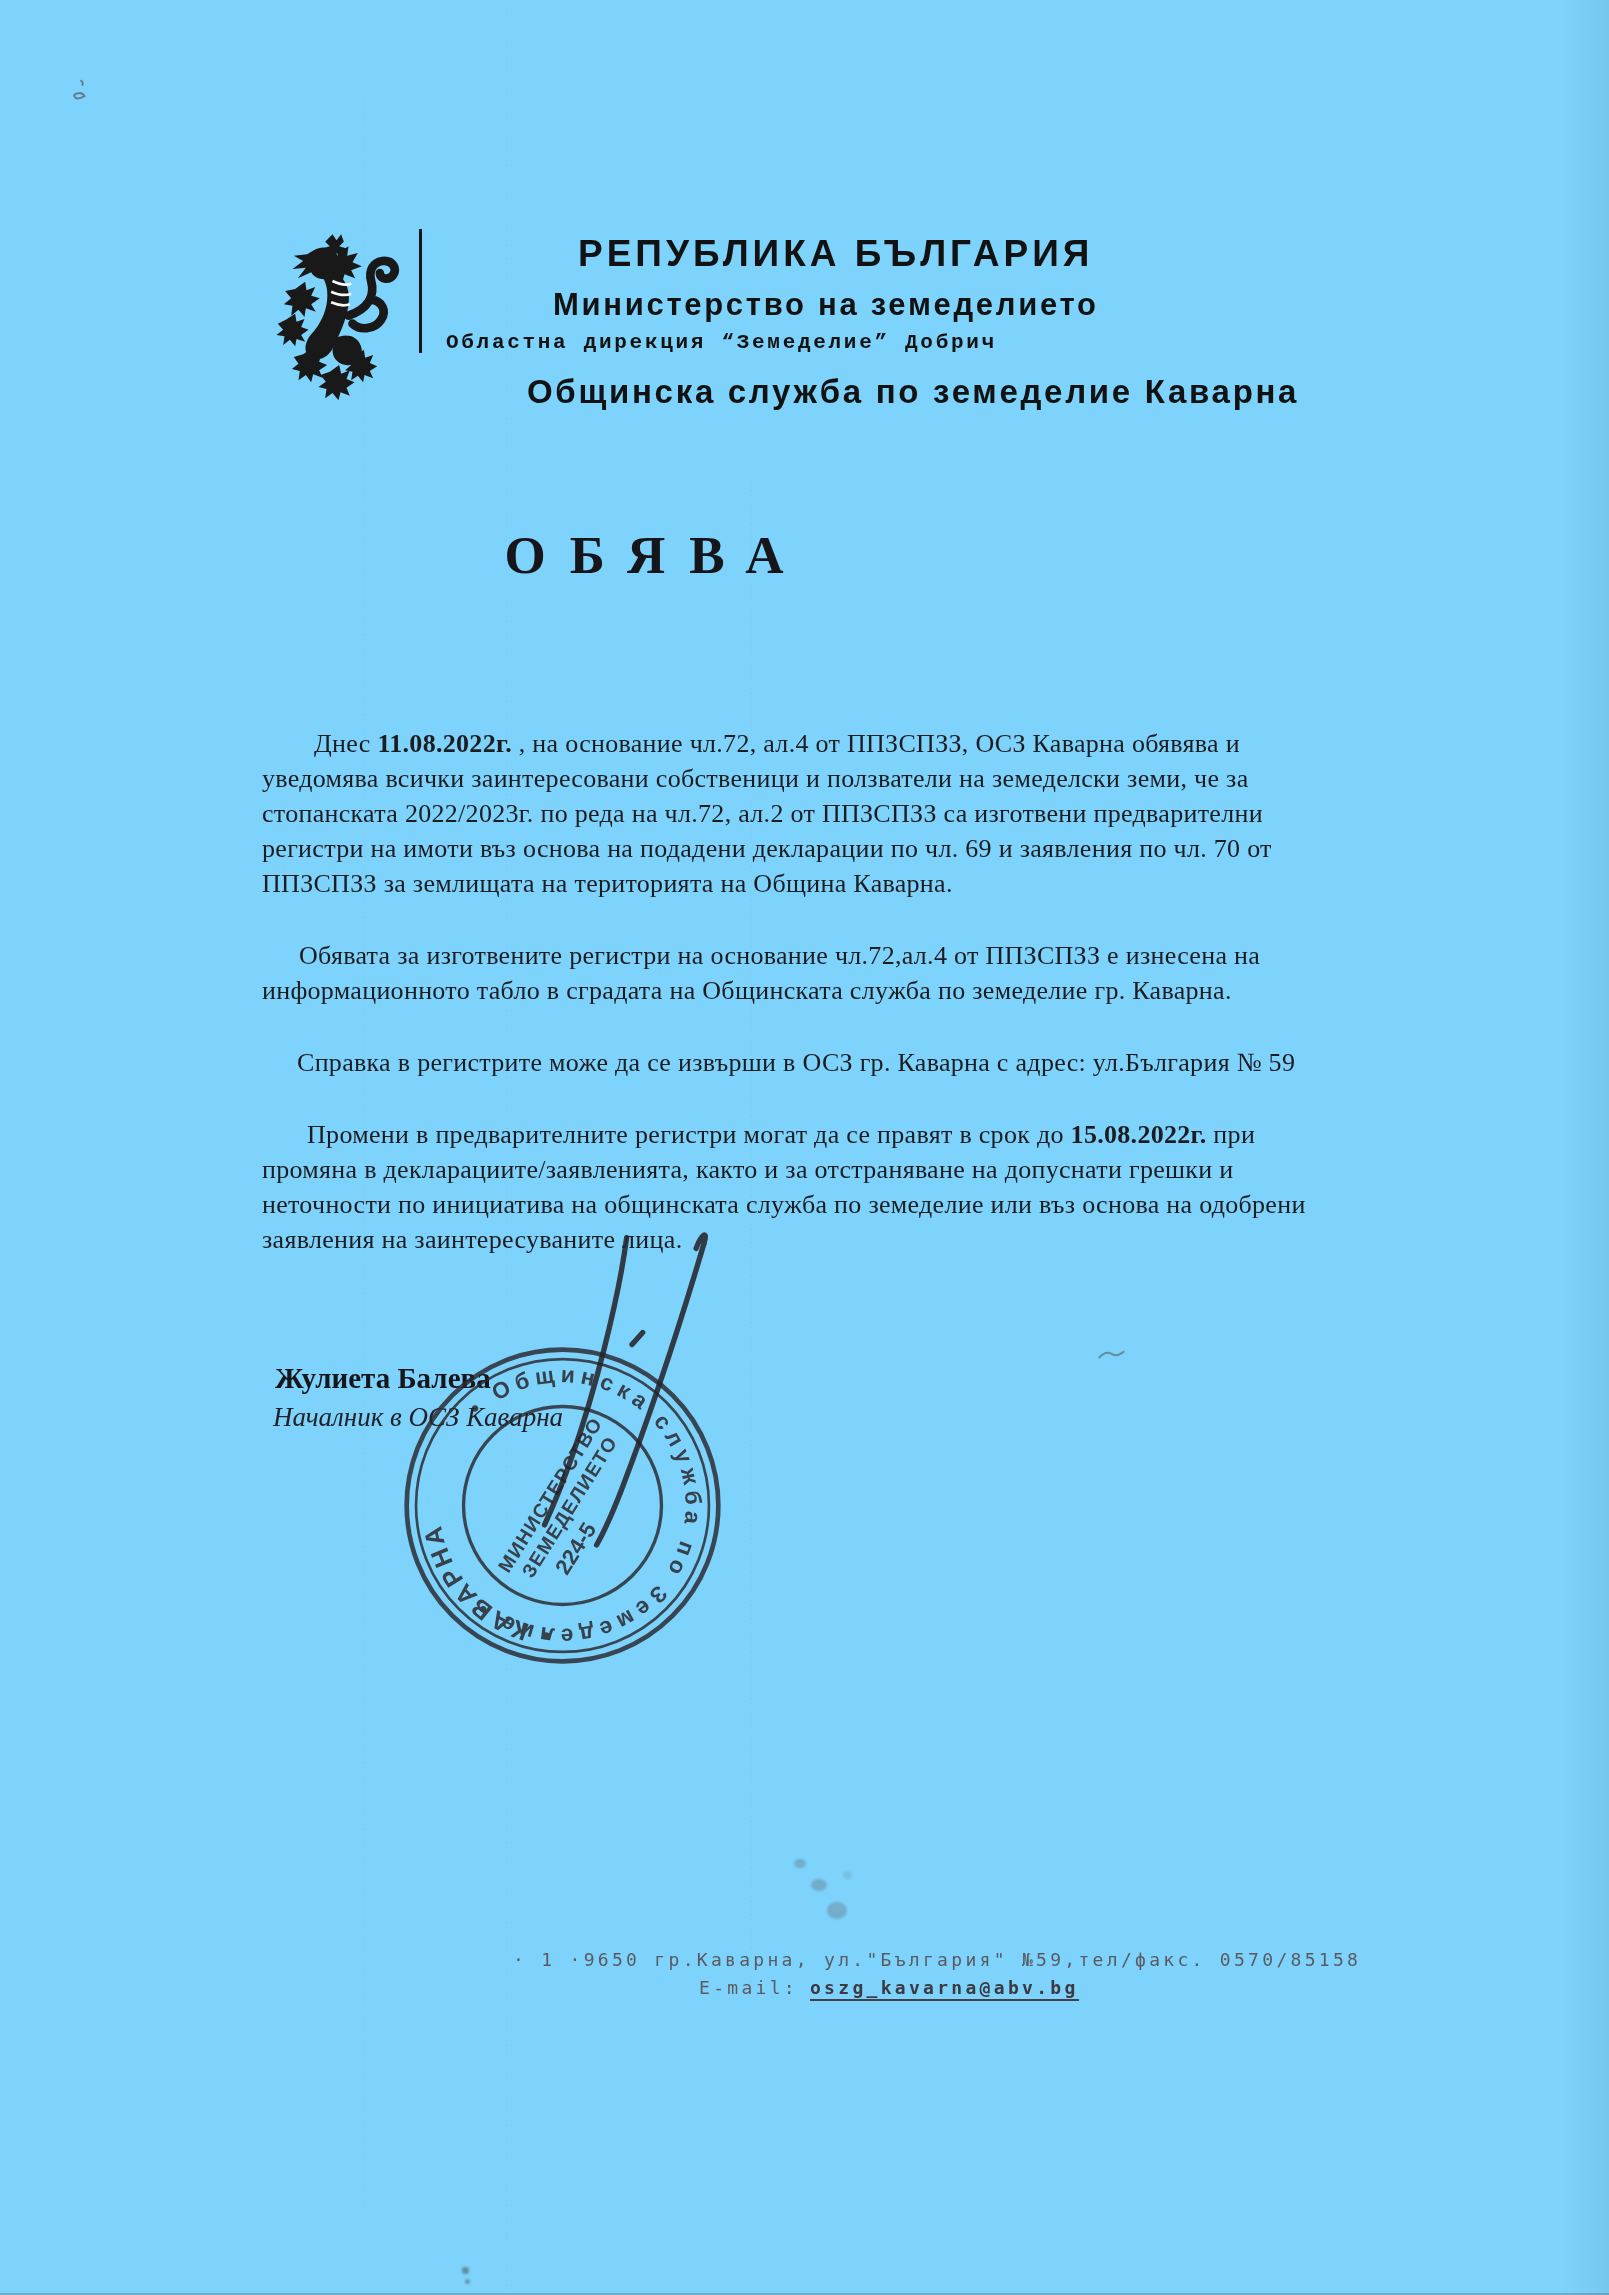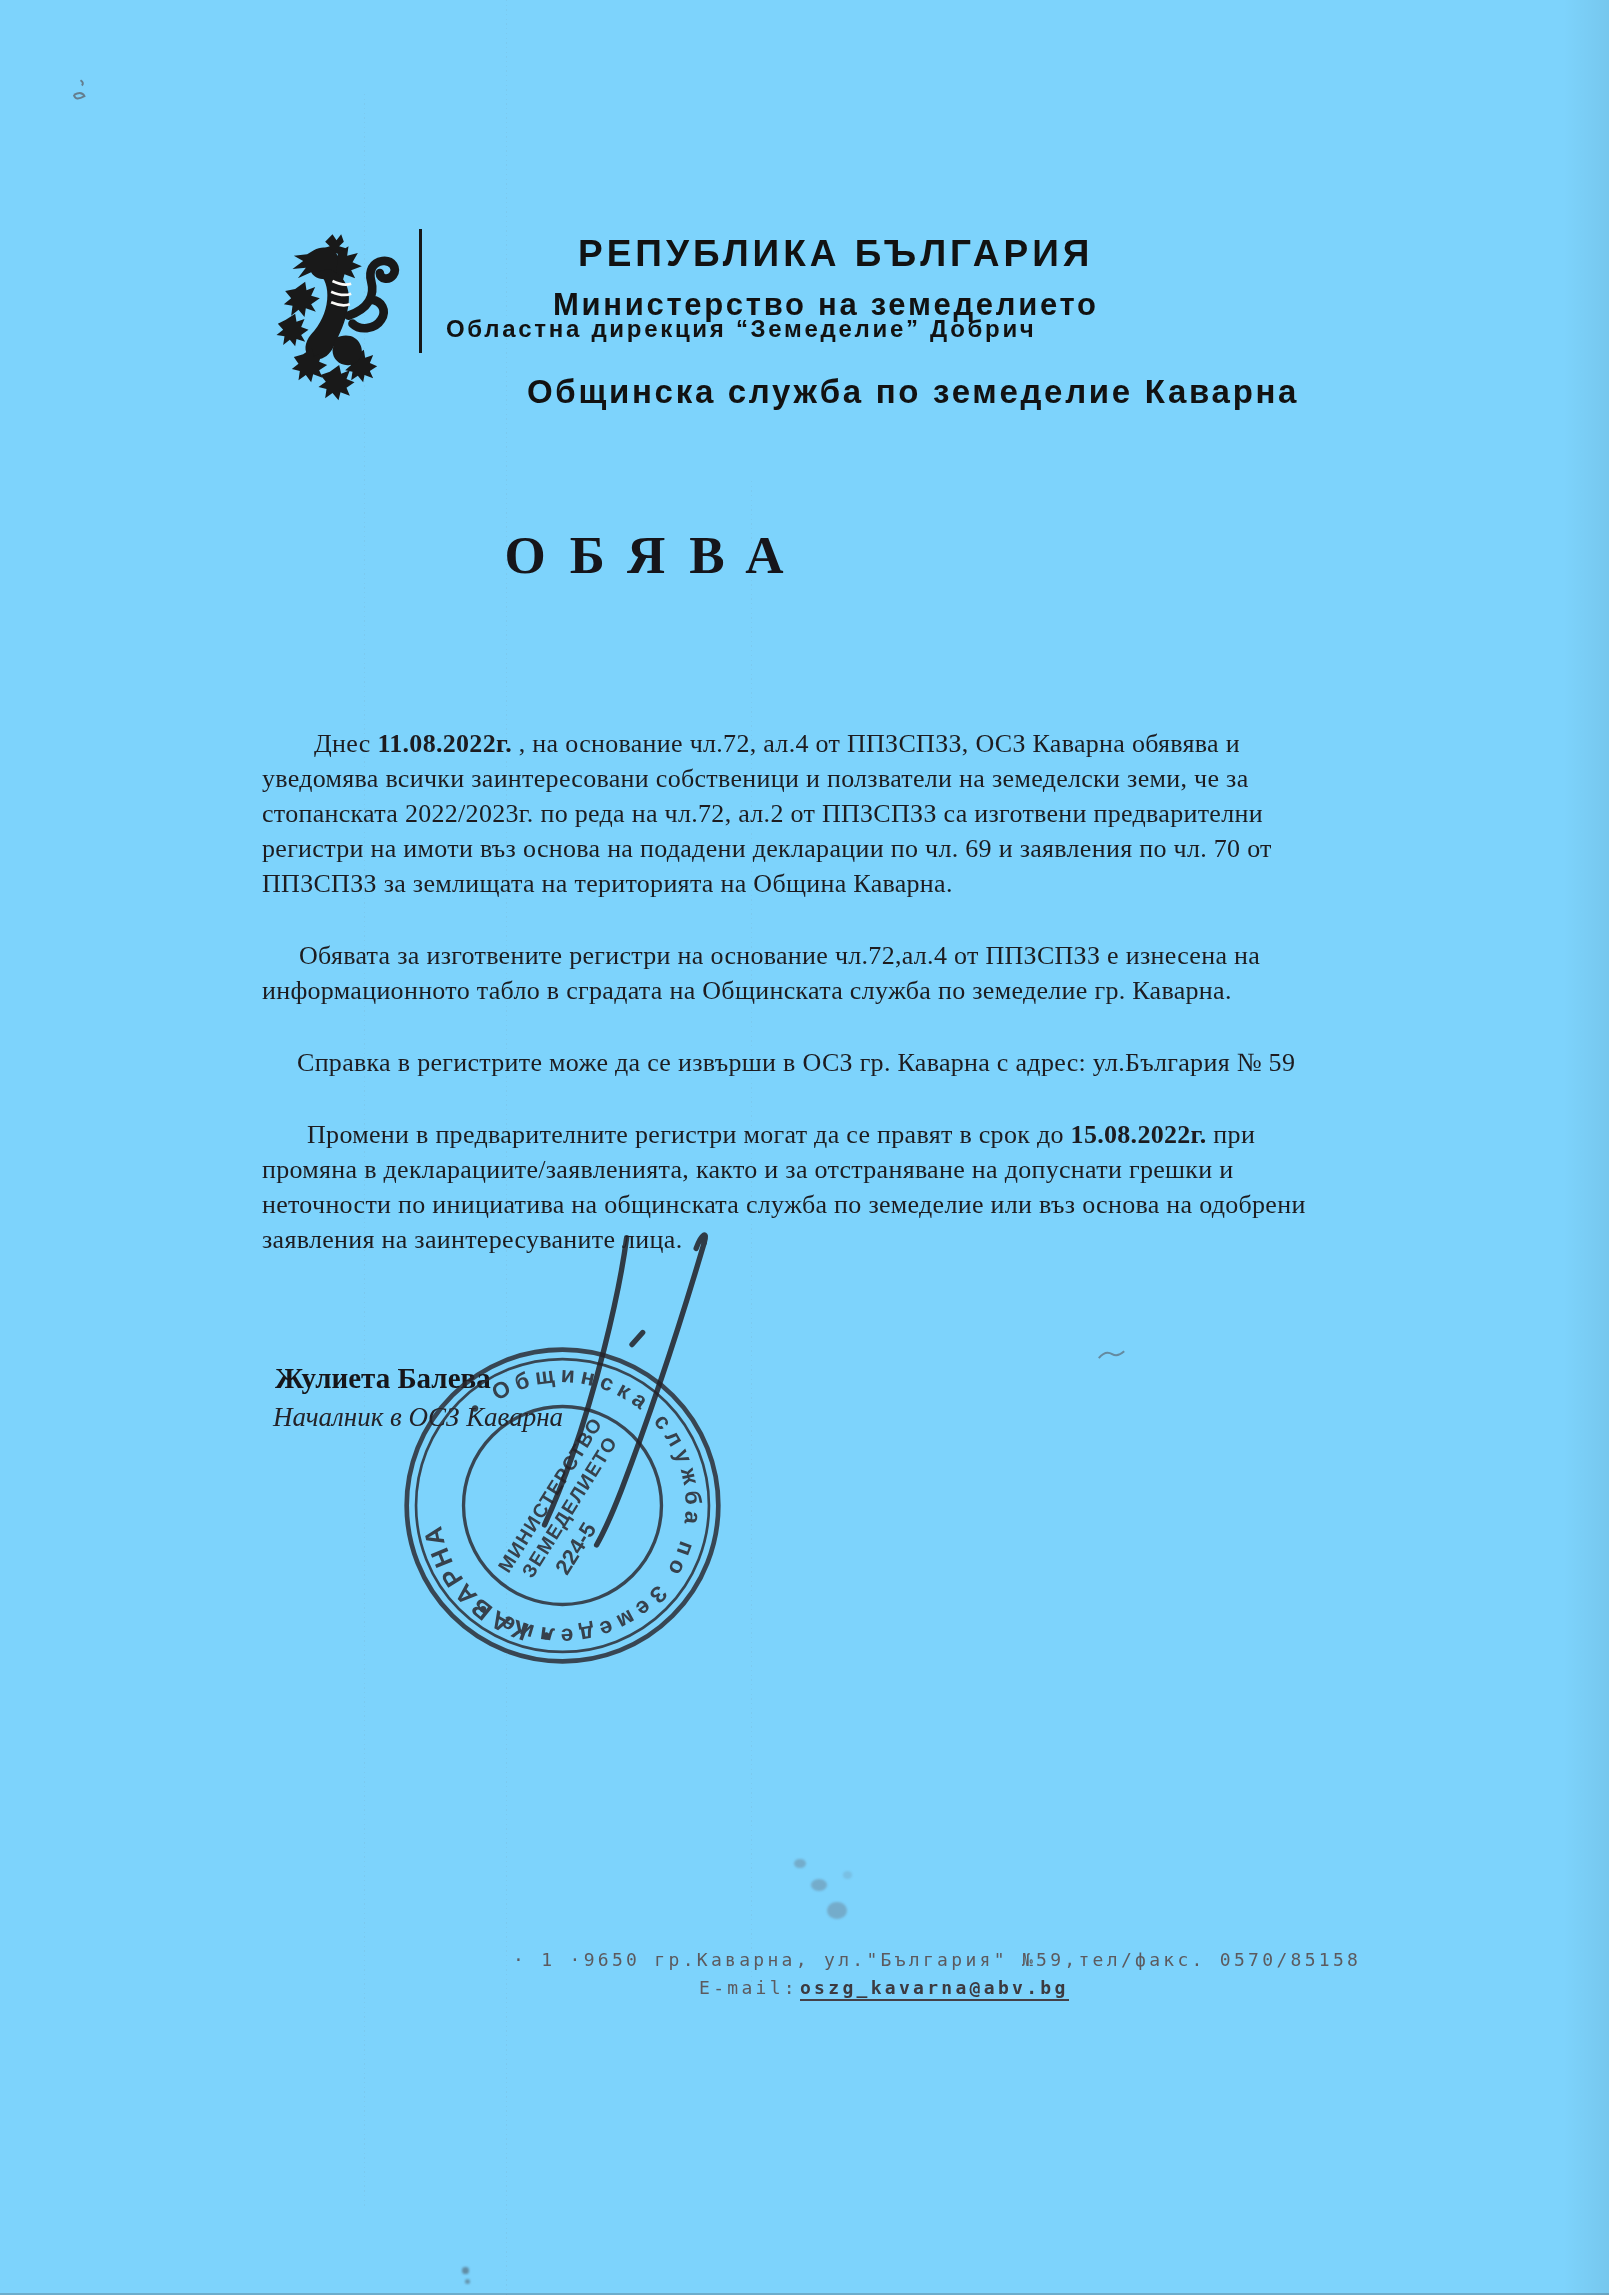--- a/index.html
+++ b/index.html
@@ -22,21 +22,21 @@
   .fold.f1{left:364px;top:94px;height:2112px;}
   .fold.f2{left:506px;top:0;height:2295px;}
   .fold.f3{left:751px;top:481px;height:1510px;}
   .speck{position:absolute;}
   .smudge{position:absolute;border-radius:50%;background:rgba(95,82,88,0.30);filter:blur(1.3px);}
   
   .lh-line{position:absolute;white-space:nowrap;font-family:"Liberation Sans",sans-serif;
     font-weight:bold;color:#121212;}
   .lh-1{left:578px;top:233px;font-size:37px;letter-spacing:4px;}
   .lh-2{left:553px;top:287px;font-size:31px;letter-spacing:2.7px;}
-  .lh-3{left:446px;top:315px;font-size:24px;letter-spacing:2.7px;}
+  .lh-3{left:446px;top:331px;font-size:21px;letter-spacing:2.7px;font-family:Liberation Mono, monospace;}
   .lh-4{left:527px;top:373px;font-size:33px;letter-spacing:2.7px;}
   .emblem{position:absolute;left:271px;top:233px;}
   .lh-sep{position:absolute;left:419px;top:229px;width:2.7px;height:124px;background:#171717;}
   
   .doc-title{position:absolute;left:0;top:525px;width:1312px;text-align:center;
     font-size:53px;font-weight:bold;letter-spacing:24px;color:#16151a;white-space:nowrap;}
   
   .body-text{position:absolute;left:262px;top:726px;width:1210px;
     font-size:26px;line-height:35px;letter-spacing:0.3px;color:#1d1c20;}
   .para{margin:0 0 37px 0;}
@@ -48,21 +48,21 @@
   .sig-role{position:absolute;left:273px;top:1402px;font-size:27px;font-style:italic;
     white-space:nowrap;color:#232228;}
   .stamp-wrap{position:absolute;left:402px;top:1345px;width:321px;height:321px;}
   .sig-strokes{position:absolute;left:521px;top:1223px;width:214px;height:334px;}
   
   .footer-line{position:absolute;white-space:nowrap;
     font-family:"DejaVu Sans Mono",monospace;color:#5c5a5e;}
   .footer-1{left:513px;top:1949px;font-size:18px;letter-spacing:3.3px;}
   .footer-2{left:699px;top:1977px;font-size:18px;letter-spacing:3.3px;}
   .footer-2 .email{font-weight:bold;color:#3c3a40;border-bottom:2.7px solid #444048;padding-bottom:0.7px;}
-  .footer-2 .email-label{margin-right:2px;}
+  .footer-2 .email-label{margin-right:12px;}
 </style>
 </head>
 <body>
 
 <div class="page">
 
   <div class="fold f1"></div>
   <div class="fold f2"></div>
   <div class="fold f3"></div>
   <div class="edge-shade-right"></div>

